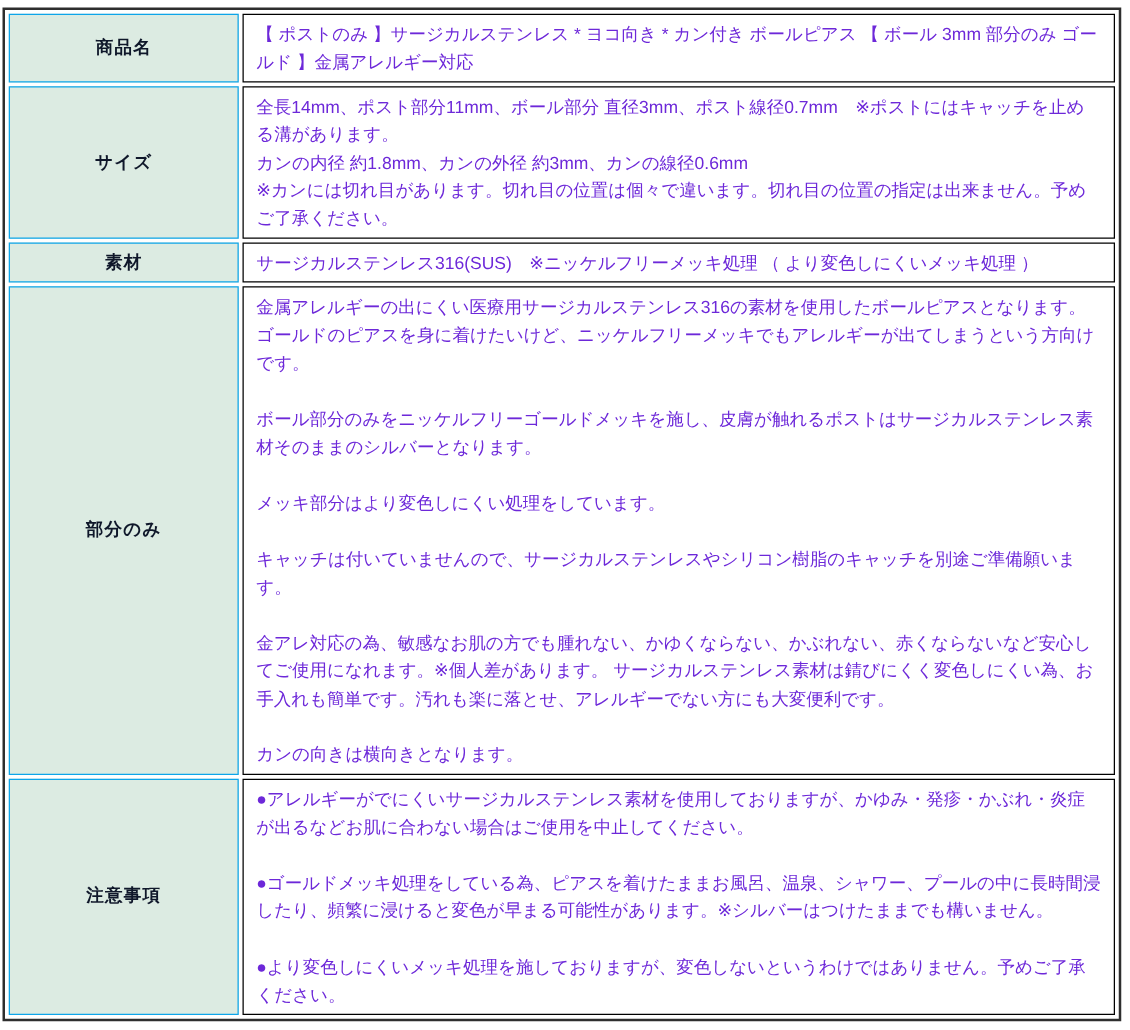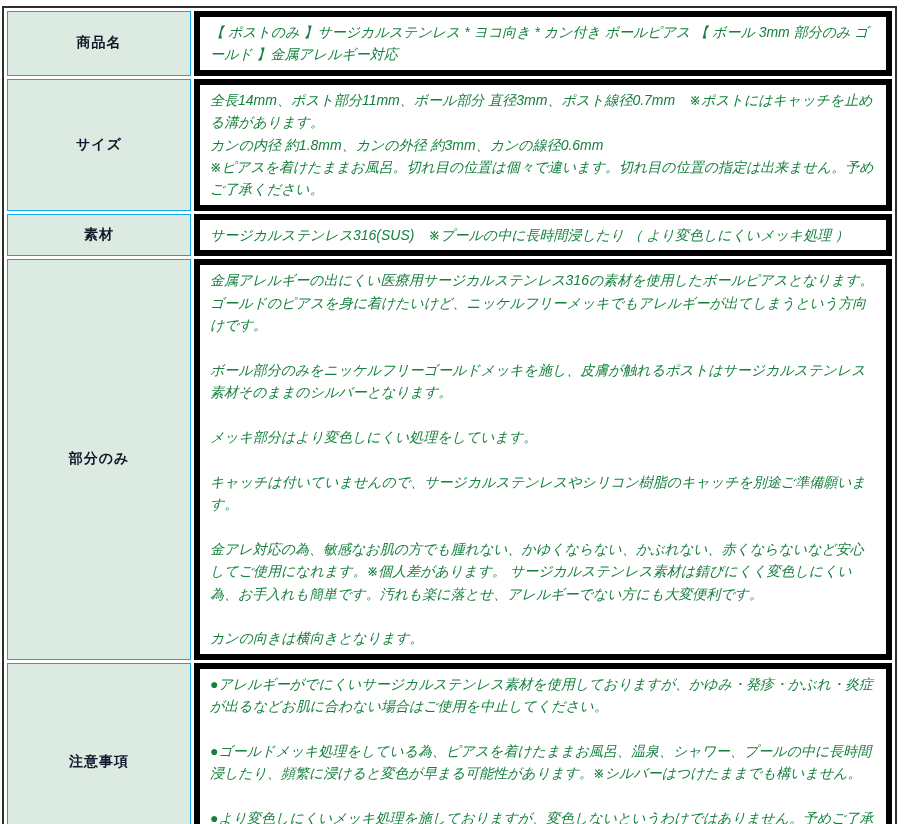--- a/index.html
+++ b/index.html
@@ -29,50 +29,49 @@
     font-size: 14px;
     font-weight: bold;
     color: #0f172a;
     text-align: center;
     vertical-align: middle;
     padding: 4px 6px;
     letter-spacing: 1px;
   }
   table.spec-table td {
     background: #ffffff;
-    border: 6px solid #000000;
+    border: 1px solid #000000;
     font-size: 14px;
     line-height: 1.6;
-    color: #15803d;
+    color: #6d28d9;
     vertical-align: middle;
     padding: 4px 10px;
     white-space: pre-wrap;
     word-break: break-all;
-    font-style: italic;
   }
 </style>
 </head>
 <body>
 
 <div class="spec-wrap">
   <table class="spec-table">
     <tbody>
       <tr>
         <th>商品名</th>
         <td>【 ポストのみ 】サージカルステンレス * ヨコ向き * カン付き ボールピアス 【 ボール 3mm 部分のみ ゴールド 】金属アレルギー対応</td>
       </tr>
       <tr>
         <th>サイズ</th>
         <td>全長14mm、ポスト部分11mm、ボール部分 直径3mm、ポスト線径0.7mm　※ポストにはキャッチを止める溝があります。
 カンの内径 約1.8mm、カンの外径 約3mm、カンの線径0.6mm
-※ピアスを着けたままお風呂。切れ目の位置は個々で違います。切れ目の位置の指定は出来ません。予めご了承ください。</td>
+※カンには切れ目があります。切れ目の位置は個々で違います。切れ目の位置の指定は出来ません。予めご了承ください。</td>
       </tr>
       <tr>
         <th>素材</th>
-        <td>サージカルステンレス316(SUS)　※プールの中に長時間浸したり （ より変色しにくいメッキ処理 ）</td>
+        <td>サージカルステンレス316(SUS)　※ニッケルフリーメッキ処理 （ より変色しにくいメッキ処理 ）</td>
       </tr>
       <tr>
         <th>部分のみ</th>
         <td>金属アレルギーの出にくい医療用サージカルステンレス316の素材を使用したボールピアスとなります。 ゴールドのピアスを身に着けたいけど、ニッケルフリーメッキでもアレルギーが出てしまうという方向けです。
 
 ボール部分のみをニッケルフリーゴールドメッキを施し、皮膚が触れるポストはサージカルステンレス素材そのままのシルバーとなります。
 
 メッキ部分はより変色しにくい処理をしています。
 
 キャッチは付いていませんので、サージカルステンレスやシリコン樹脂のキャッチを別途ご準備願います。

